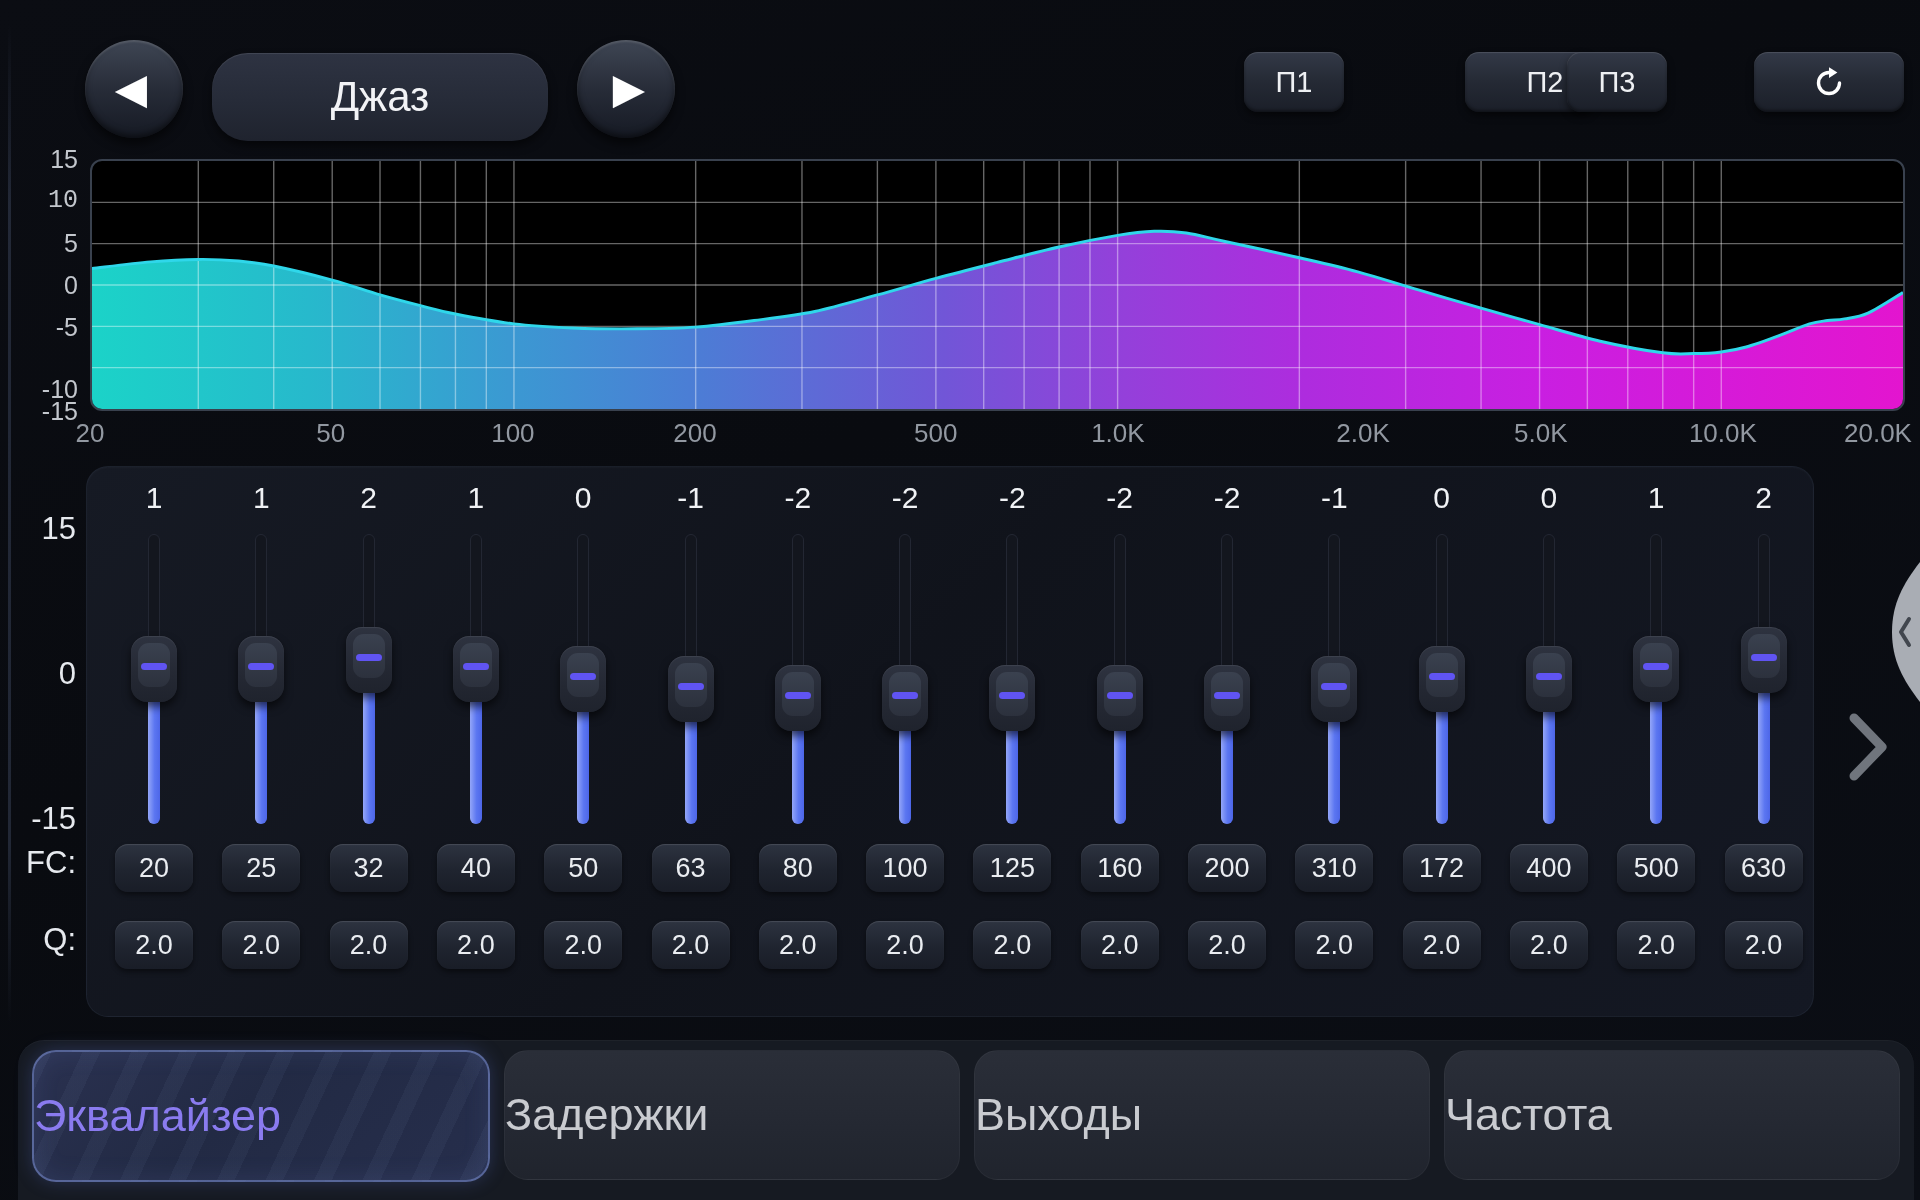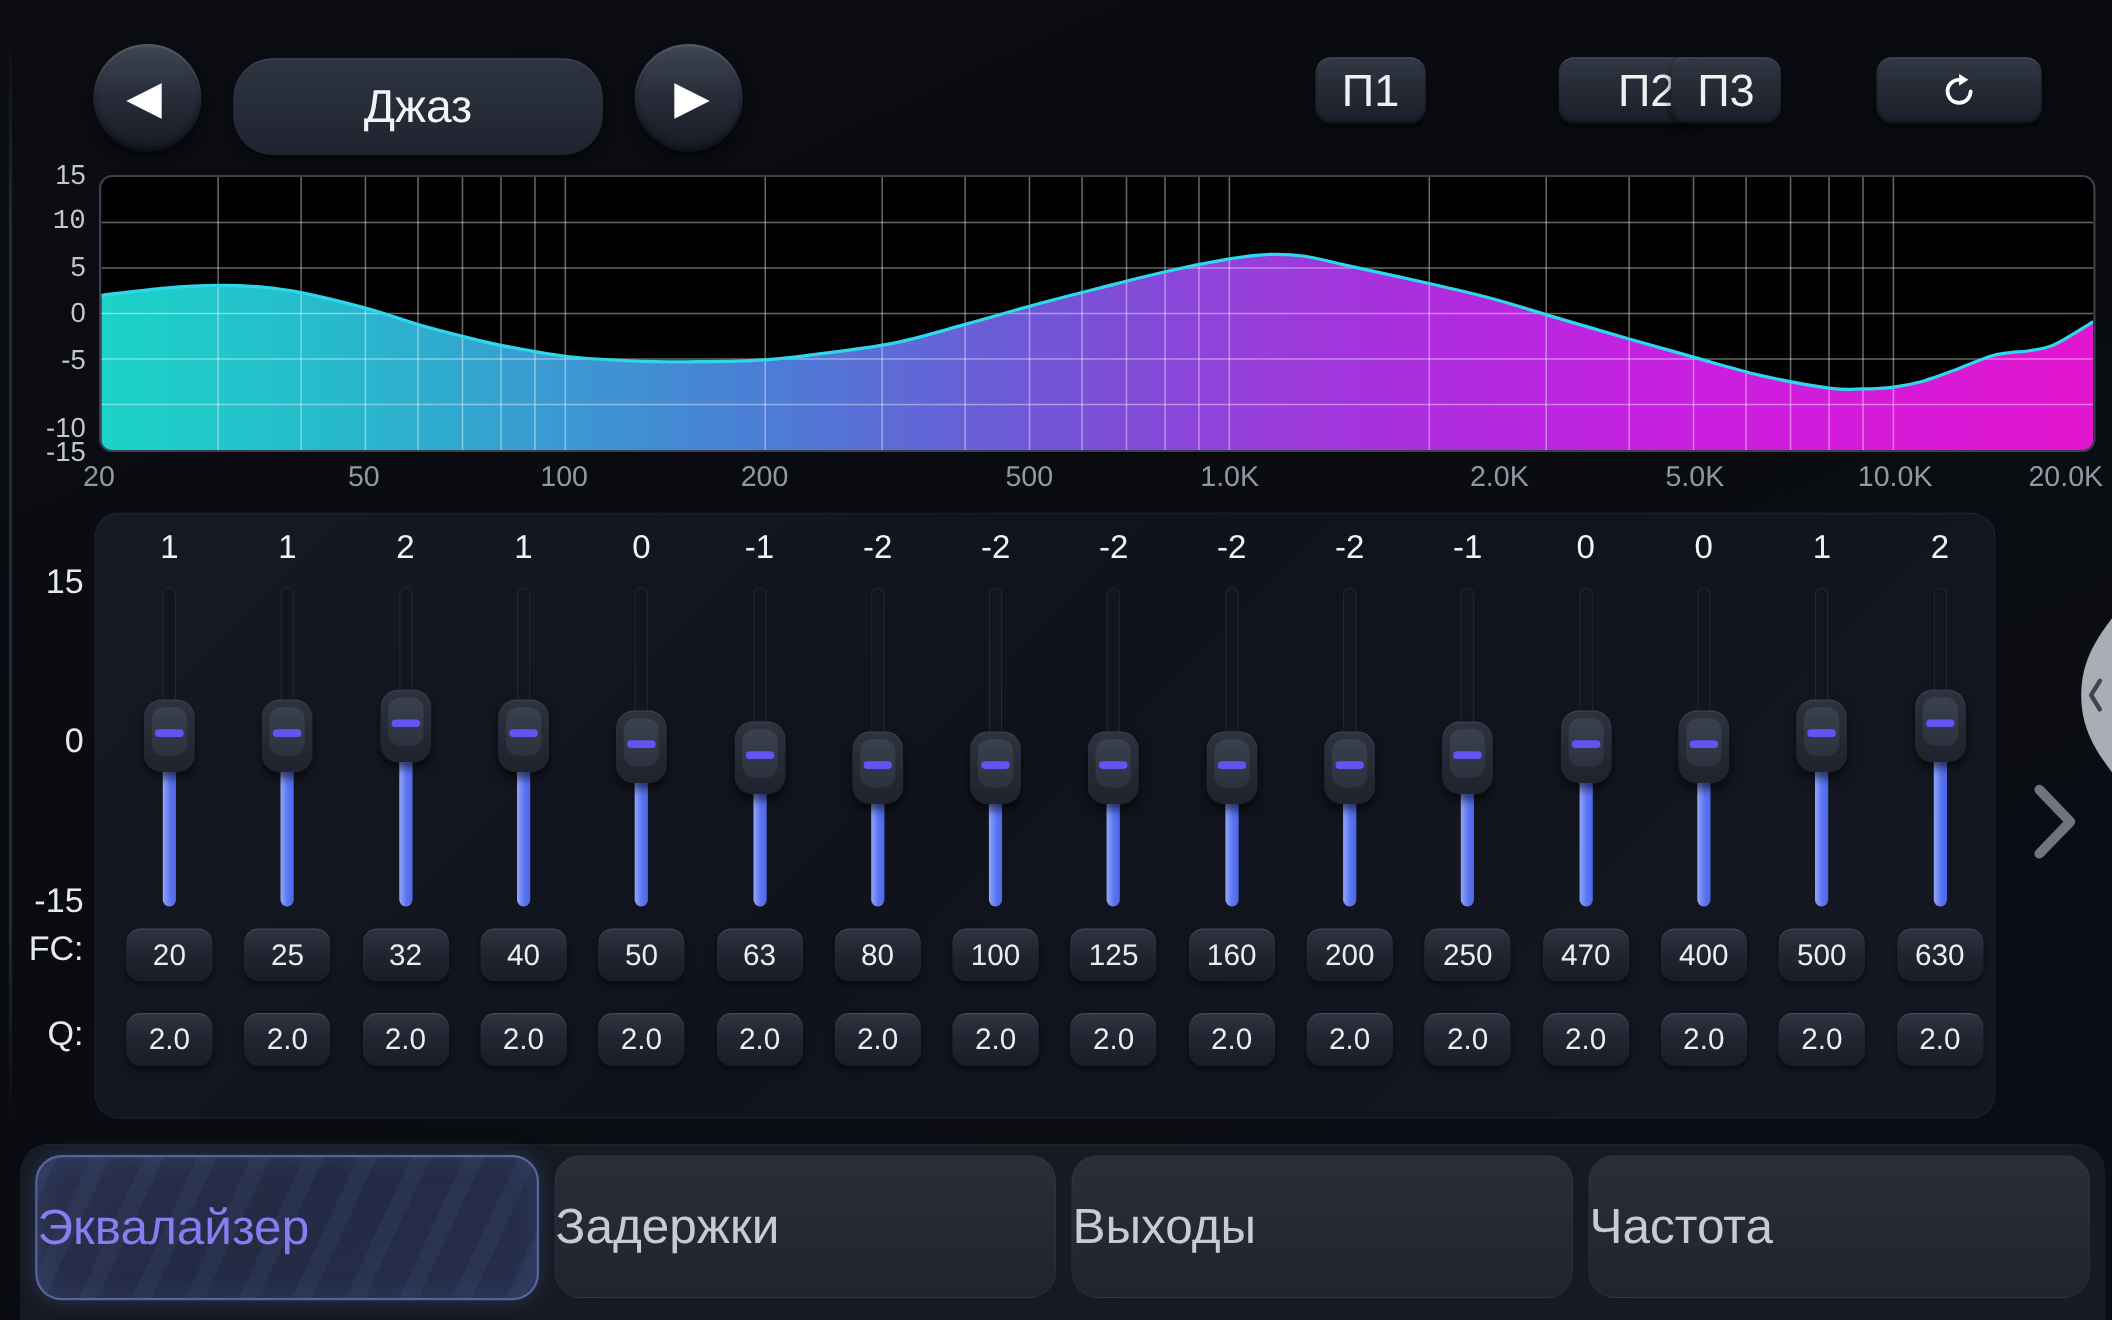--- a/index.html
+++ b/index.html
@@ -17,21 +17,21 @@
   .nav-circle .tri{font-size:42px;color:#ffffff;line-height:1;}
   .preset-pill{left:212px;top:53px;width:336px;height:88px;border-radius:36px;
     background:linear-gradient(180deg,#2e3342 0%,#262b38 55%,#1f232e 100%);
     box-shadow:0 5px 9px rgba(0,0,0,.5), inset 0 1px 1px rgba(255,255,255,.10);
     display:flex;align-items:center;justify-content:center;cursor:pointer;}
   .preset-pill span{font-size:42px;color:#f2f3f6;}
   .btn3d{top:52px;height:60px;border-radius:14px;
     background:linear-gradient(180deg,#333947 0%,#252a35 48%,#1b1f29 100%);
     box-shadow:0 4px 7px rgba(0,0,0,.5), inset 0 1px 1px rgba(255,255,255,.13), inset 0 -2px 3px rgba(0,0,0,.4);
     display:flex;align-items:center;justify-content:center;cursor:pointer;
-    font-size:41px;color:#eef0f3;}
+    font-size:29px;color:#eef0f3;margin-left:48px;}
   .mem-btn{width:100px;}
   .reset-btn{width:150px;}
 
   
   .graph-frame{left:90px;top:159px;width:1815px;height:252px;background:#000;
     border:2px solid #39414e;border-radius:12px;box-sizing:border-box;overflow:hidden;}
   .graph-frame svg{display:block;width:100%;height:100%;}
   .y-tick{position:absolute;left:16px;width:62px;text-align:right;
     font-size:25px;color:#c3c7cd;line-height:30px;}
   .x-tick{position:absolute;width:120px;text-align:center;top:418px;
@@ -356,34 +356,34 @@
       <div class="band-col" style="left: 1207.3px;">
         <div class="band-val">-1</div>
         <div class="slider-zone">
           <div class="slider-track"></div>
           <div class="slider-fill" style="top: 154.667px; height: 135.333px;"></div>
           <div class="slider-thumb" style="top: 121.667px;">
             <div class="thumb-inner"></div>
             <div class="thumb-dash"></div>
           </div>
         </div>
-        <div class="cell-btn fc-btn">250</div>
+        <div class="cell-btn fc-btn">310</div>
         <div class="cell-btn q-btn">2.0</div>
       </div>
       <div class="band-col" style="left: 1314.6px;">
         <div class="band-val">0</div>
         <div class="slider-zone">
           <div class="slider-track"></div>
           <div class="slider-fill" style="top: 145px; height: 145px;"></div>
           <div class="slider-thumb" style="top: 112px;">
             <div class="thumb-inner"></div>
             <div class="thumb-dash"></div>
           </div>
         </div>
-        <div class="cell-btn fc-btn">470</div>
+        <div class="cell-btn fc-btn">172</div>
         <div class="cell-btn q-btn">2.0</div>
       </div>
       <div class="band-col" style="left: 1421.9px;">
         <div class="band-val">0</div>
         <div class="slider-zone">
           <div class="slider-track"></div>
           <div class="slider-fill" style="top: 145px; height: 145px;"></div>
           <div class="slider-thumb" style="top: 112px;">
             <div class="thumb-inner"></div>
             <div class="thumb-dash"></div>

